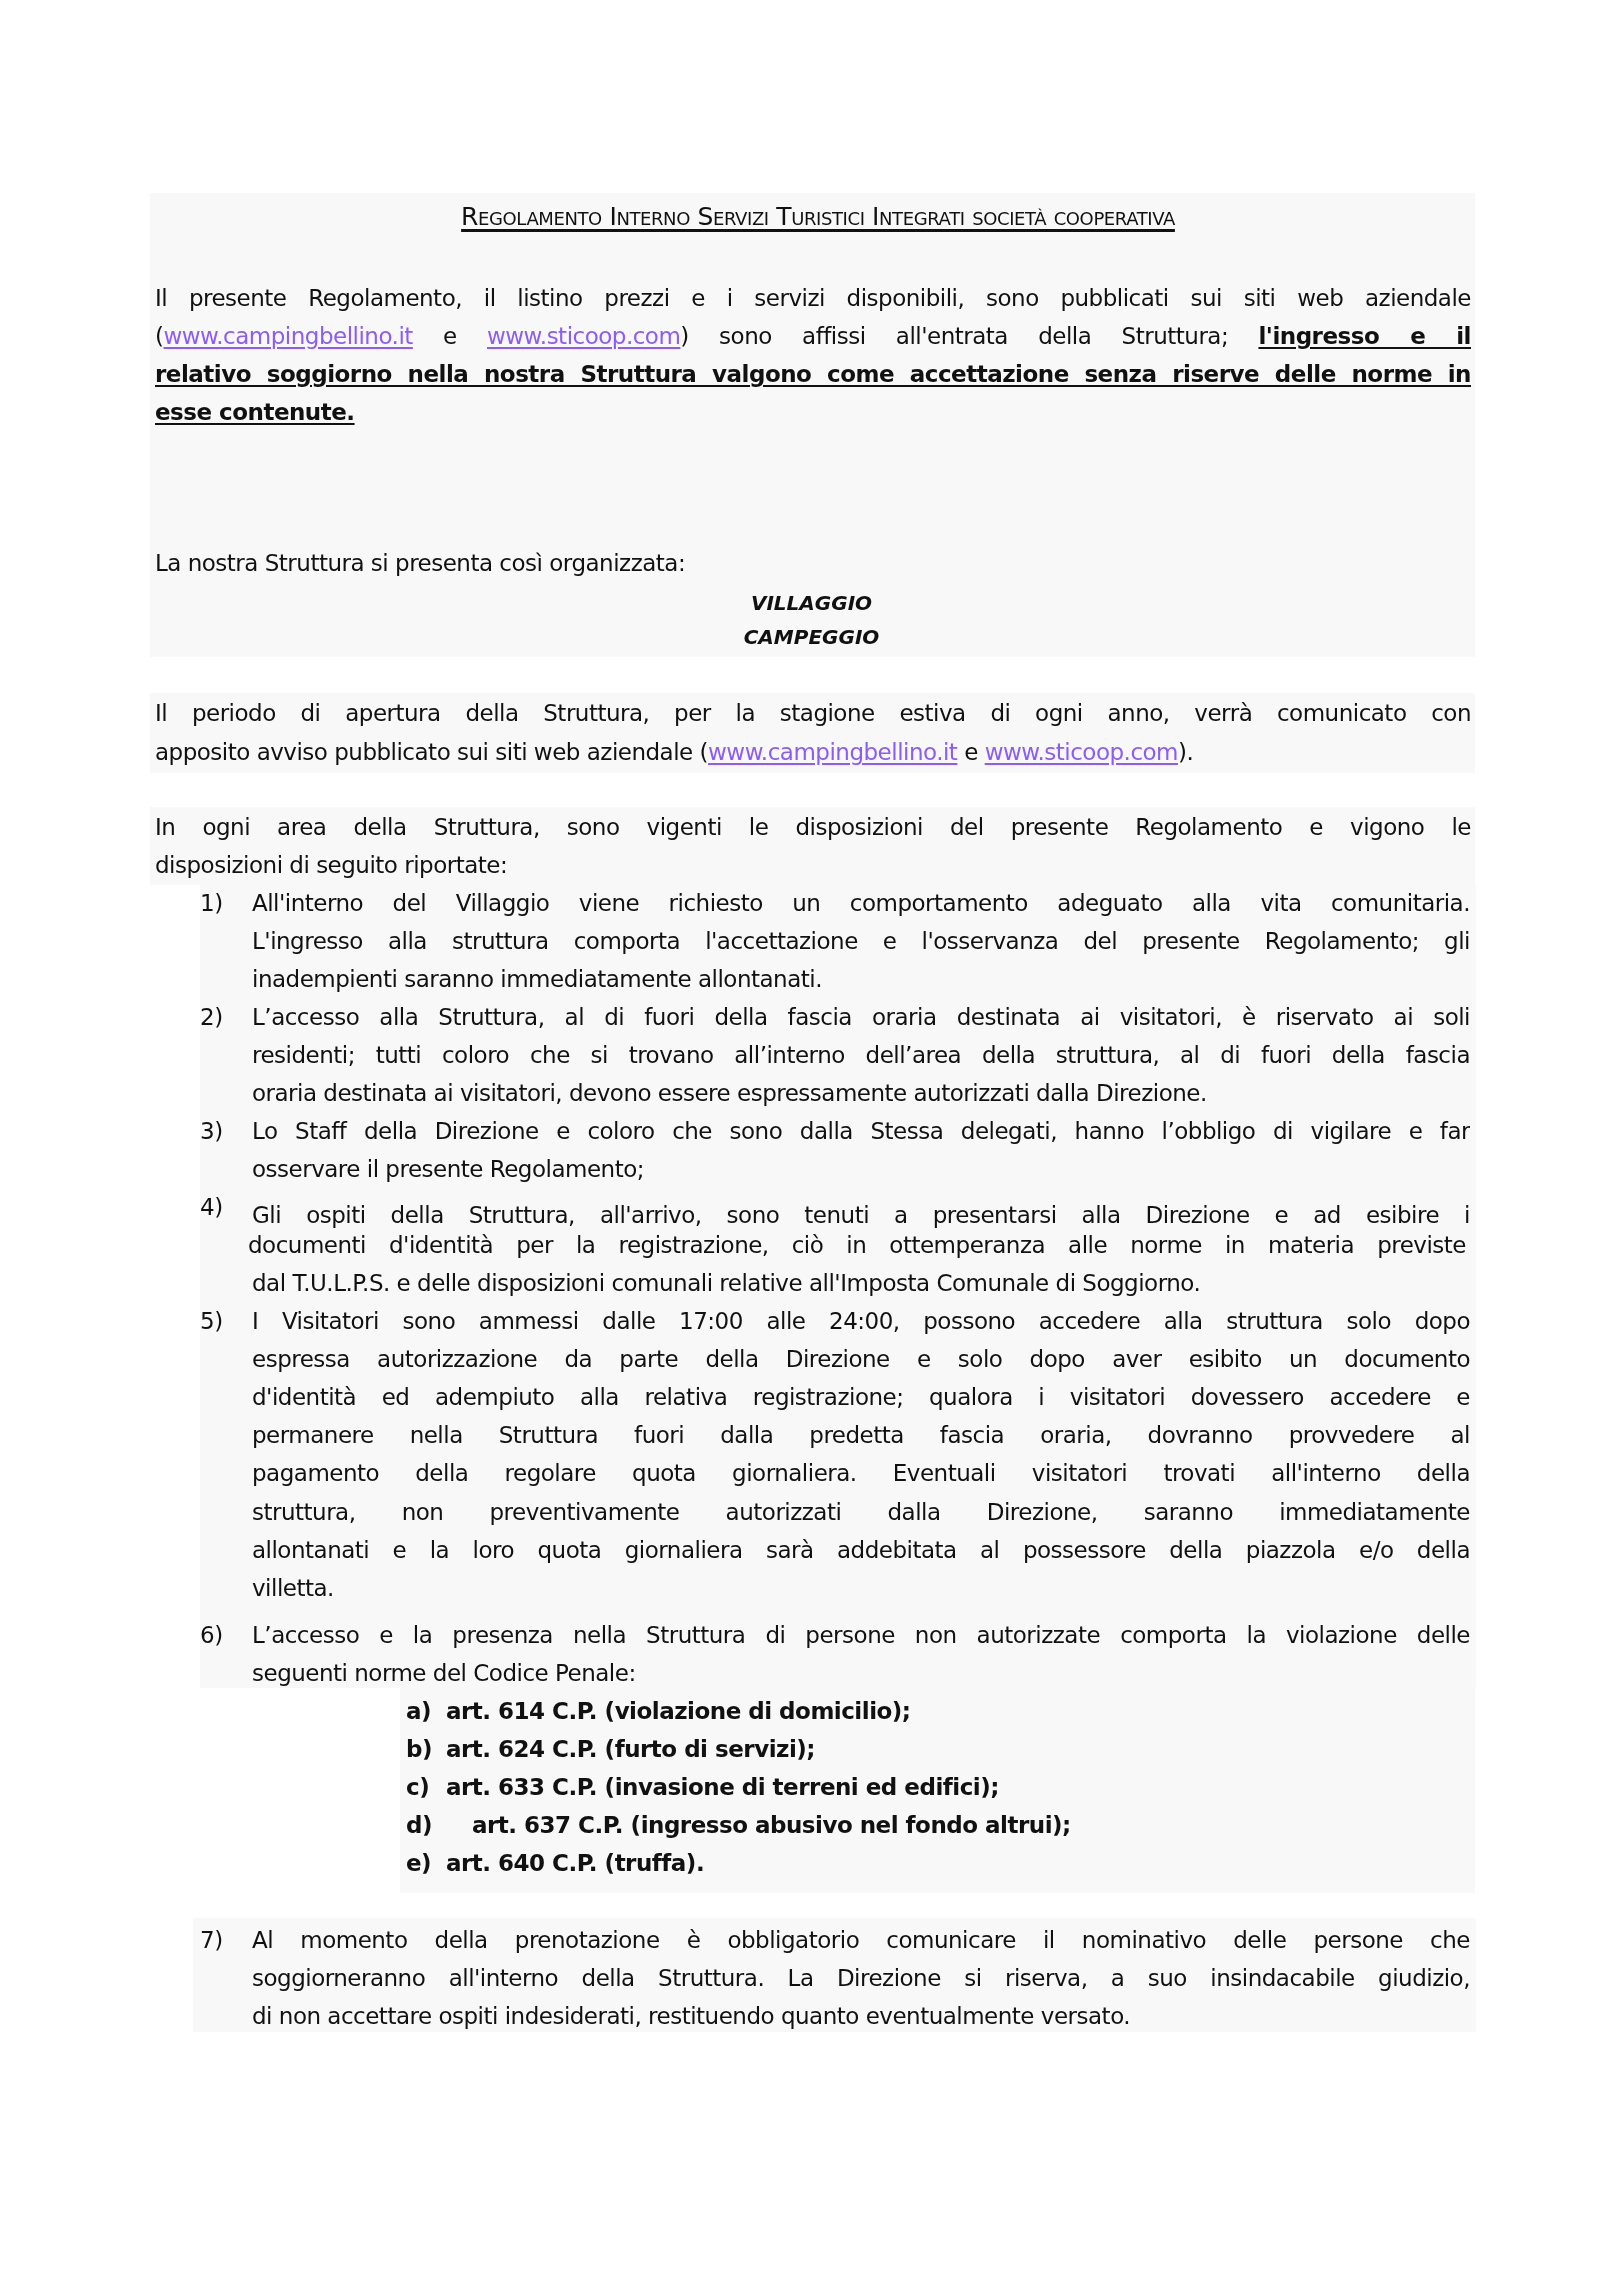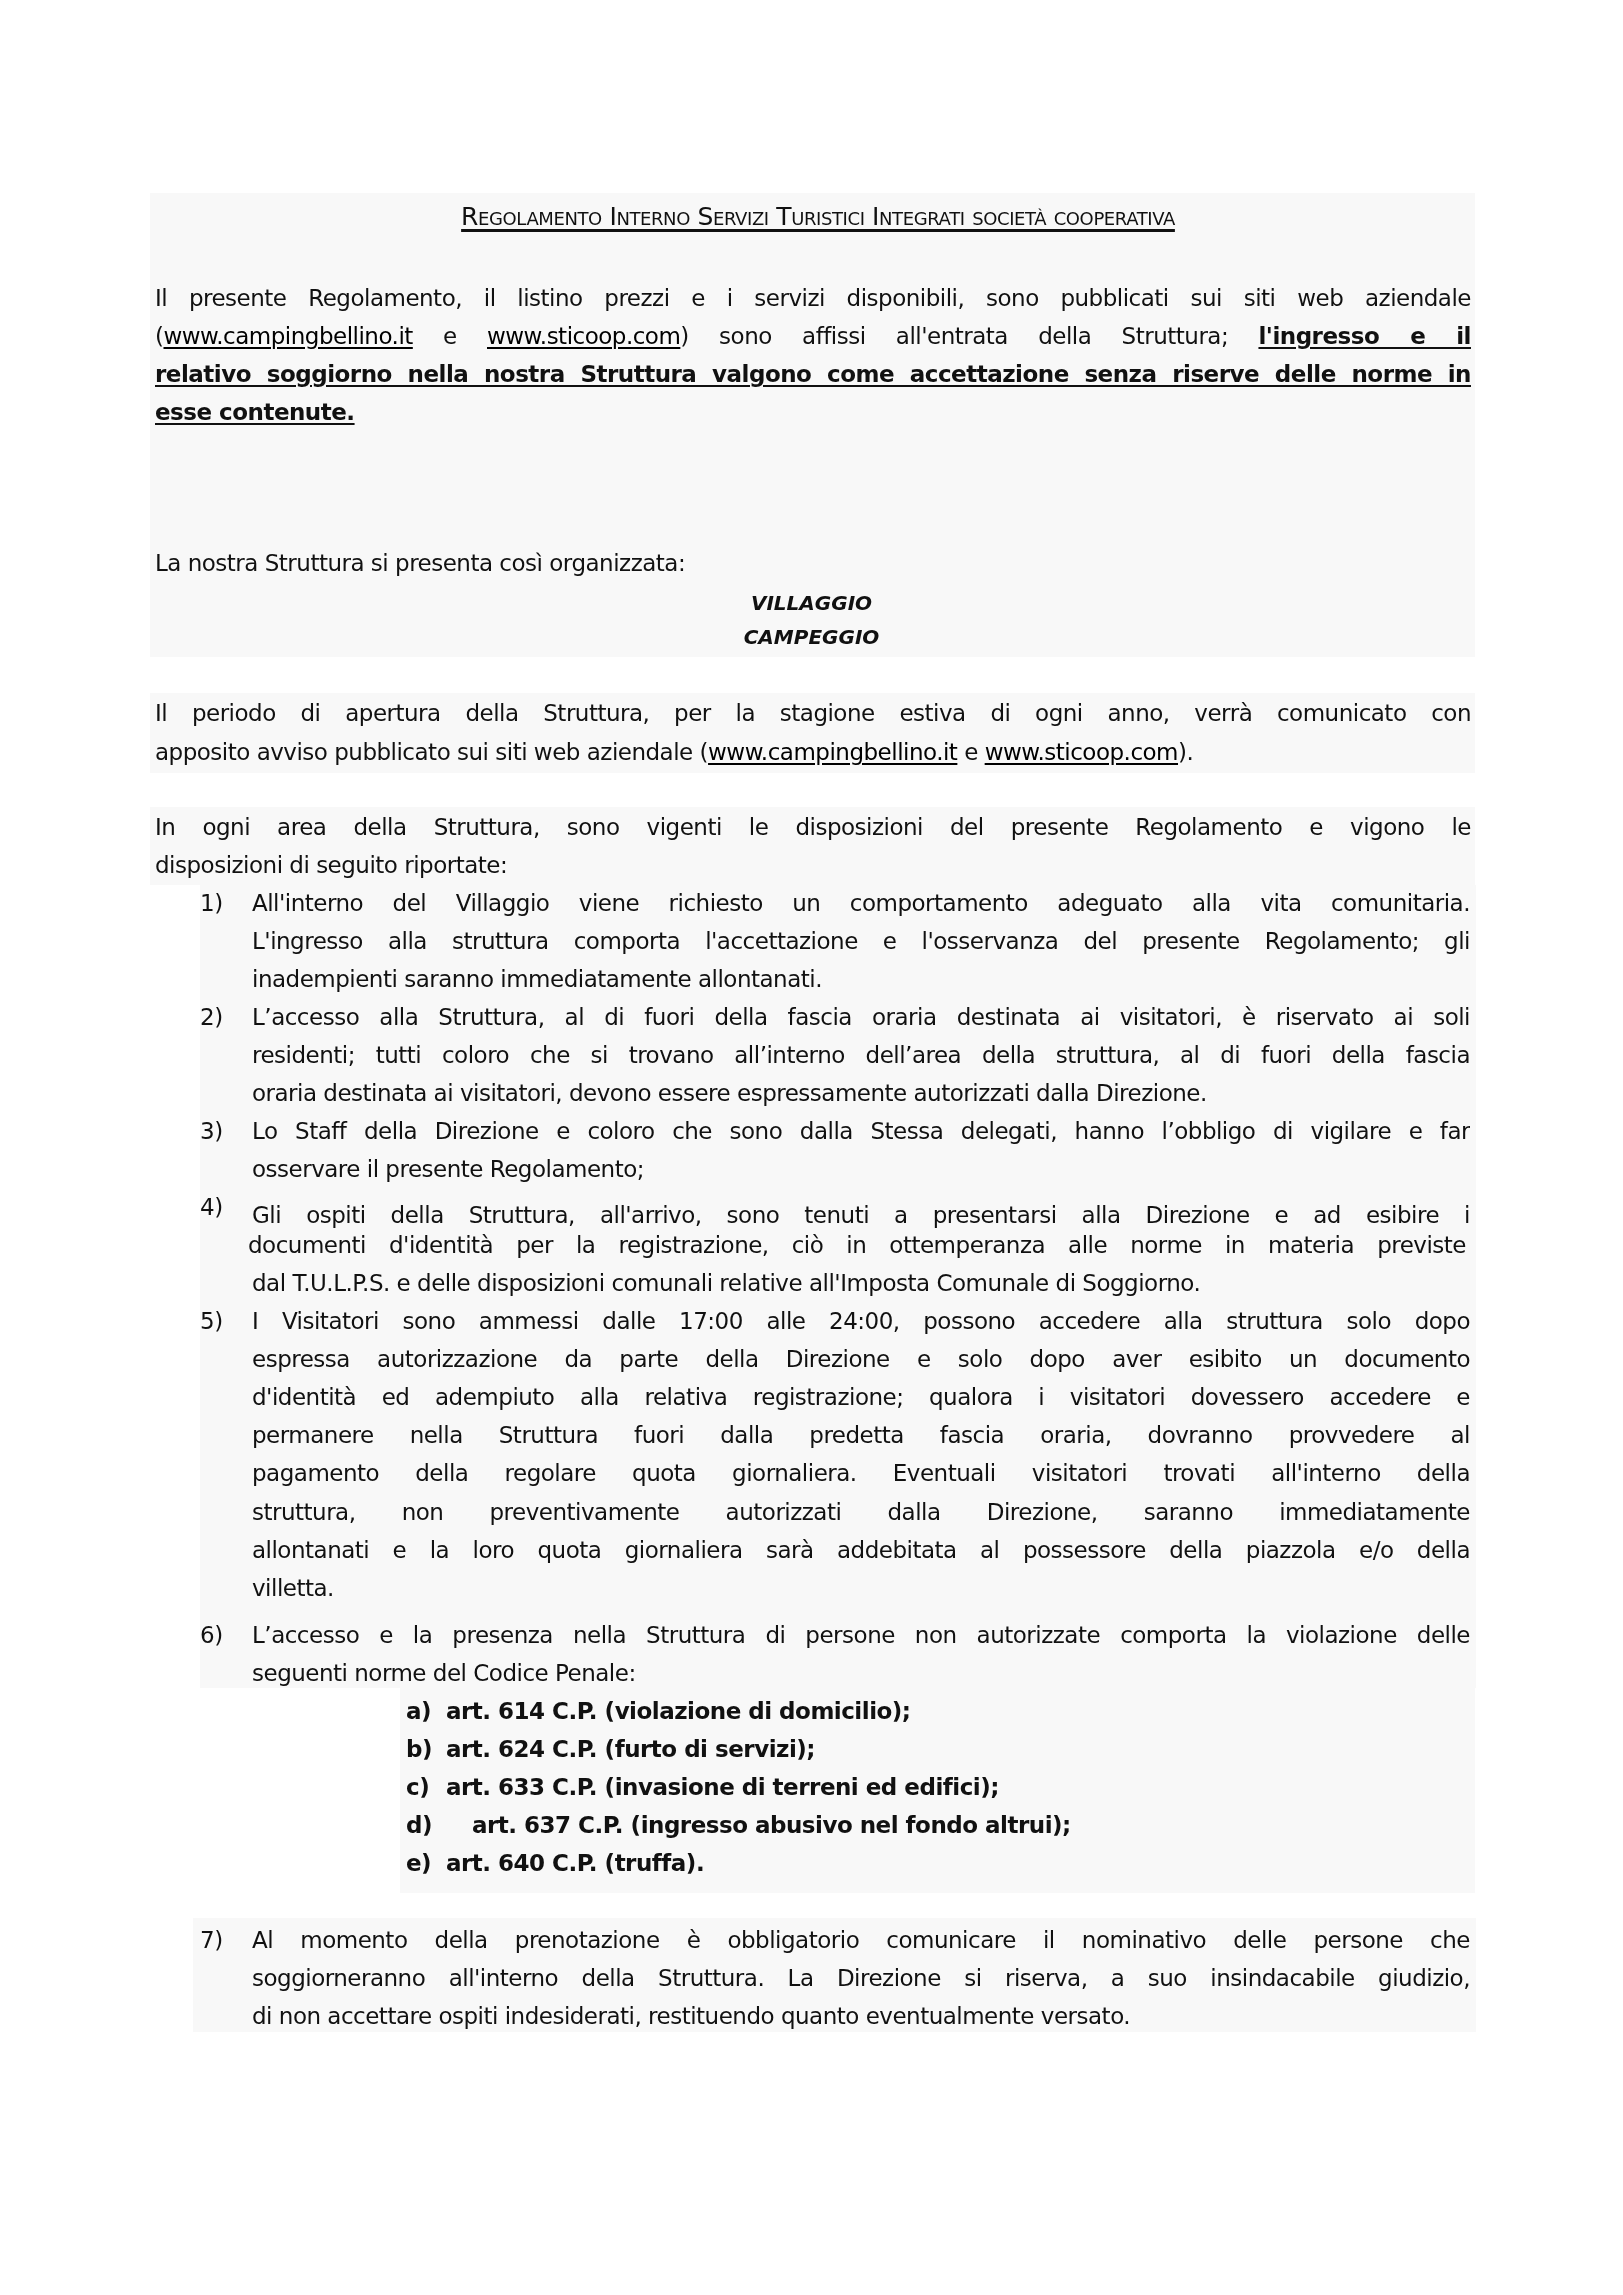--- a/index.html
+++ b/index.html
@@ -7,21 +7,21 @@
          font-family: "DejaVu Sans", sans-serif; color: #111; }
   .shade { position: absolute; background: #f8f8f8; }
   .line { position: absolute; white-space: nowrap; font-size: 23px; line-height: 30px;
           height: 30px; letter-spacing: -0.5px; }
   .just { text-align: justify; text-align-last: justify; white-space: normal; overflow: hidden; }
   .title { position: absolute; left: 256px; width: 1124px; top: 200px; text-align: center;
            font-size: 25px; line-height: 34px; font-variant: small-caps; letter-spacing: -0.4px;
            text-decoration: underline; text-decoration-thickness: 2.5px; text-underline-offset: 4.2px; }
   .bold { font-weight: bold; }
   .uline { text-decoration: underline; text-decoration-thickness: 1.7px; text-underline-offset: 3.4px; }
-  a.link { color: #000000; text-decoration: underline; text-underline-offset: 3.4px; }
+  a.link { color: #8b5cf6; text-decoration: underline; text-underline-offset: 3.4px; }
   .center-it { position: absolute; left: 0; width: 1623px; text-align: center; font-size: 20px;
                line-height: 30px; font-weight: bold; font-style: italic; }
   .num { position: absolute; font-size: 23px; line-height: 30px; letter-spacing: -0.5px; }
   .sub { font-weight: bold; }
 </style>
 </head>
 <body>
 
 <div class="shade" style="left:150px; top:193px; width:1325px; height:254px;"></div>
 <div class="shade" style="left:150px; top:446px; width:1325px; height:211px;"></div>

